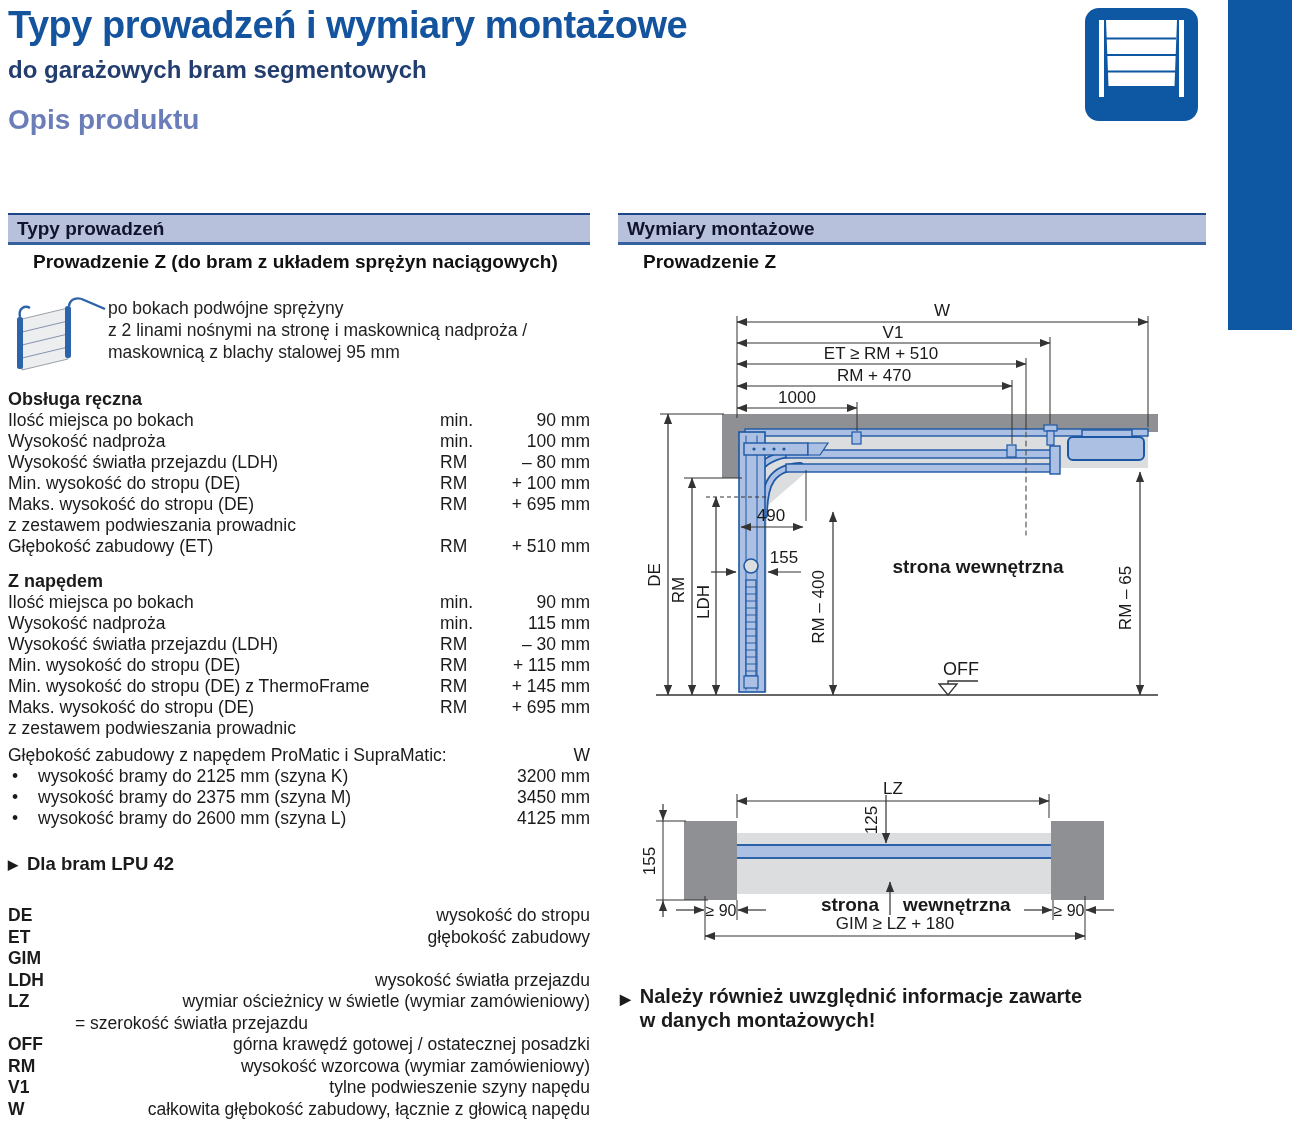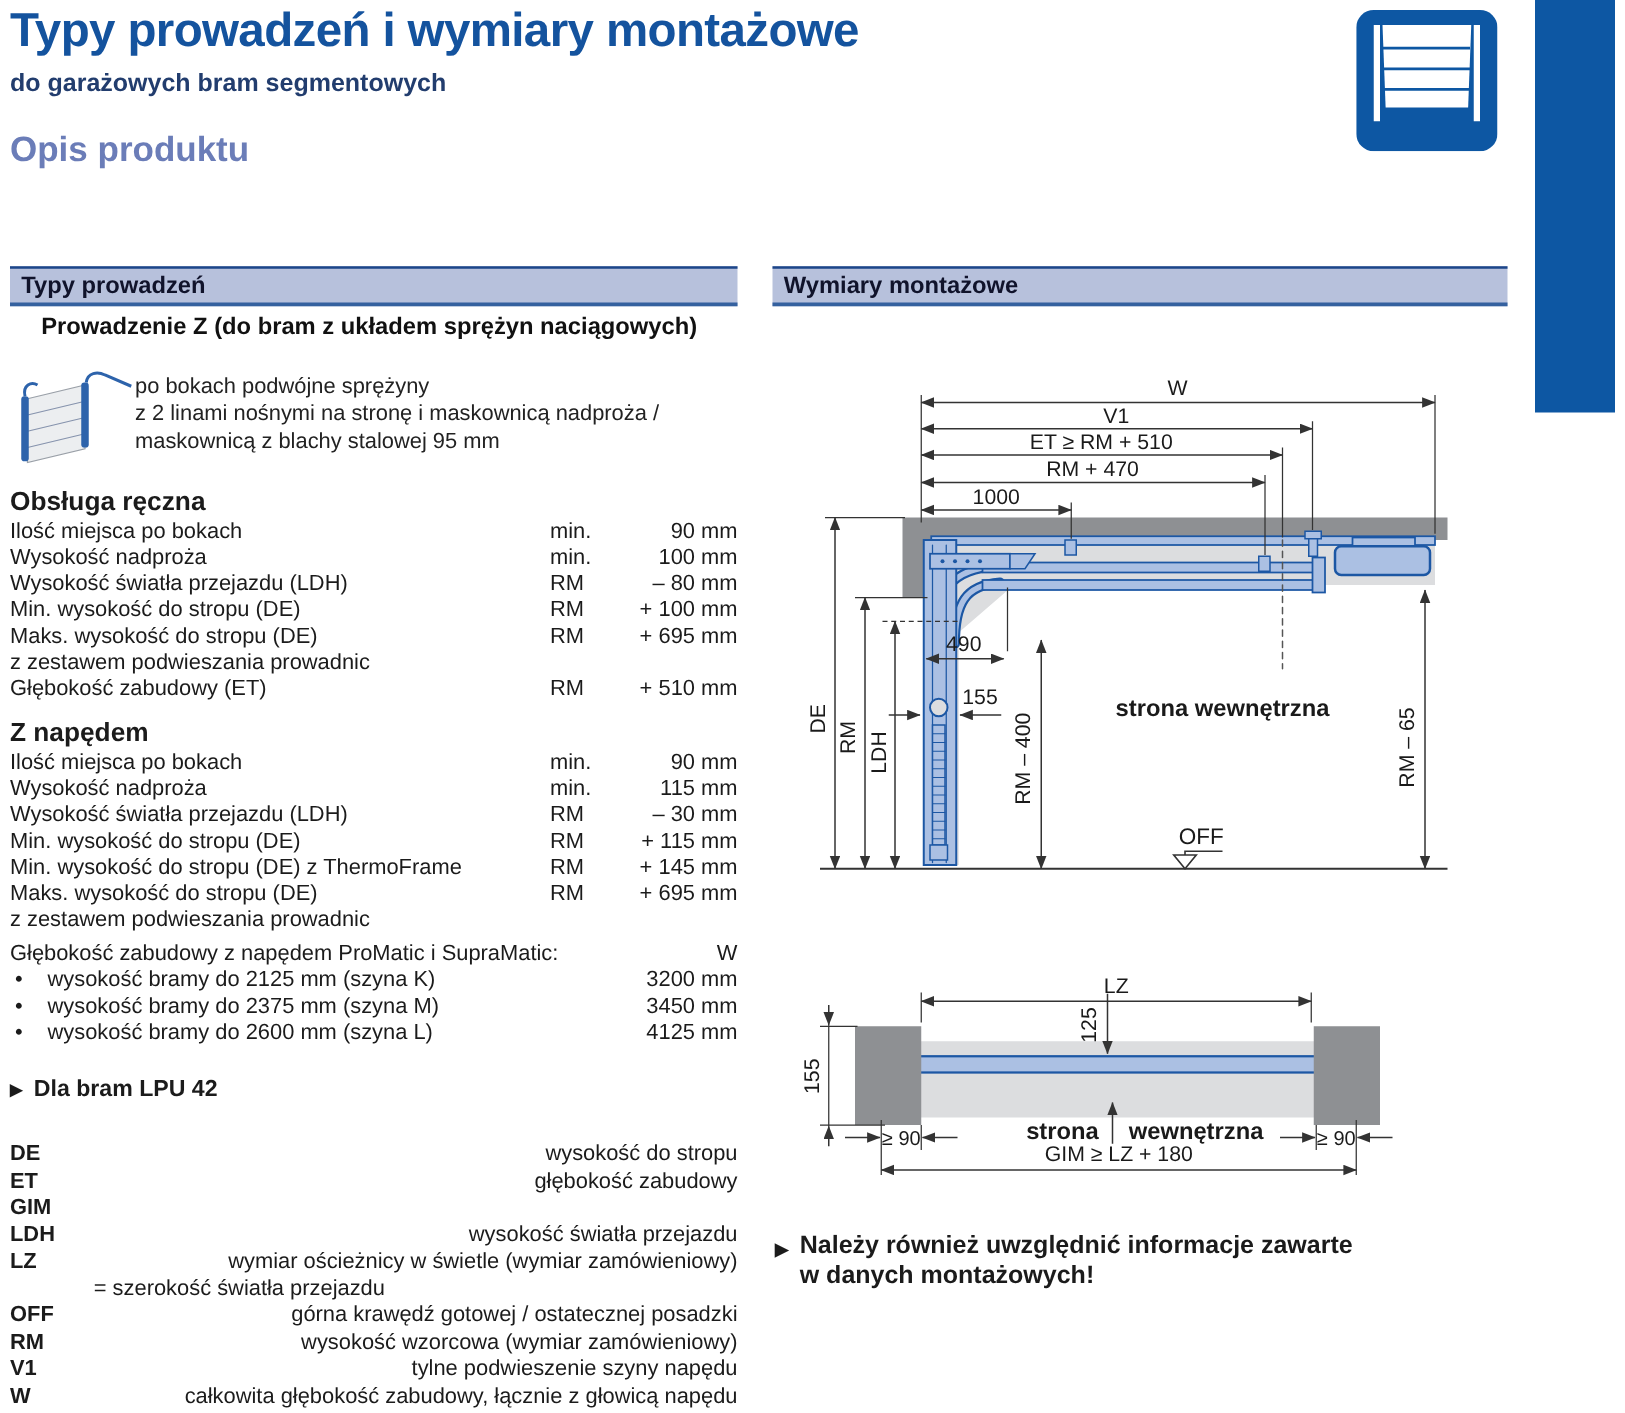--- a/index.html
+++ b/index.html
@@ -1,38 +1,38 @@
 <!DOCTYPE html>
 <html><head>
 <meta charset="utf-8">
 <style>
   html,body{margin:0;padding:0;background:#fff;}
   .page{position:relative;width:1292px;height:1130px;background:#fff;overflow:hidden;
         font-family:"Liberation Sans", sans-serif;color:#1b1b1b;}
   
   .h1{position:absolute;left:8px;top:4px;font-size:38px;font-weight:bold;color:#14539e;letter-spacing:-0.5px;}
-  .h2{position:absolute;left:8px;top:56px;font-size:20px;font-weight:bold;color:#223d6e;}
+  .h2{position:absolute;left:8px;top:56px;font-size:24px;font-weight:bold;color:#223d6e;}
   .h3{position:absolute;left:8px;top:104px;font-size:28px;font-weight:bold;color:#6b7db8;}
   .door-icon{position:absolute;left:1085px;top:8px;}
   .side-tab{position:absolute;left:1228px;top:0;width:72px;height:330px;background:#0d57a3;}
   .side-tab .txt{position:absolute;width:330px;height:72px;left:-129px;top:129px;
       transform:rotate(-90deg);text-align:center;padding-right:120px;box-sizing:content-box;
       color:#fff;font-weight:bold;font-size:17.5px;line-height:25px;}
   
   .col-left{position:absolute;left:8px;top:213px;width:582px;}
   .col-right{position:absolute;left:618px;top:213px;width:588px;}
   .secbar{border-top:2px solid #1c4689;border-bottom:3px solid #35619f;background:#b7c1dc;
       height:27px;line-height:27px;font-size:19px;font-weight:bold;color:#10132b;padding-left:9px;}
   .subhead{margin-top:6px;font-size:19px;font-weight:bold;color:#111;margin-left:25px;}
   
   .feature{margin-top:22px;display:flex;}
   .feature .ficon{width:100px;flex:0 0 100px;}
   .feature .ftext{font-size:17.5px;line-height:22px;color:#222;padding-top:2px;}
   
-  .spec-title{margin-top:12px;font-size:21px;font-weight:bold;}
+  .spec-title{margin-top:12px;font-size:18px;font-weight:bold;}
   .spec-title.mt2{margin-top:14px;}
   .spec-row{display:flex;font-size:17.5px;line-height:21px;}
   .spec-row .lab{flex:1;}
   .spec-row .unit{flex:0 0 58px;}
   .spec-row .val{flex:0 0 92px;text-align:right;}
   
   .depth{margin-top:6px;font-size:17.5px;line-height:21px;}
   .depth .hrow{display:flex;}
   .depth .hrow .lab{flex:1;}
   .depth .hrow .val{flex:0 0 92px;text-align:right;}
@@ -244,20 +244,21 @@
         </div>
       <div class="leg-row">
           <div class="key">W</div>
           <div class="des">całkowita głębokość zabudowy, łącznie z głowicą napędu</div>
         </div>
     </div>
   </div>
 
   <div class="col-right">
     <div class="secbar">Wymiary montażowe</div>
+    <div class="subhead">Prowadzenie Z</div>
   </div>
 
   <div class="diag1">
     <svg width="588" height="425" viewBox="618 290 588 425">
       <defs>
         <marker id="arr" markerWidth="10" markerHeight="8" refX="8.6" refY="3.5" orient="auto-start-reverse">
           <path d="M0,0 L9,3.5 L0,7 Z" fill="#333"></path>
         </marker>
       </defs>
 

